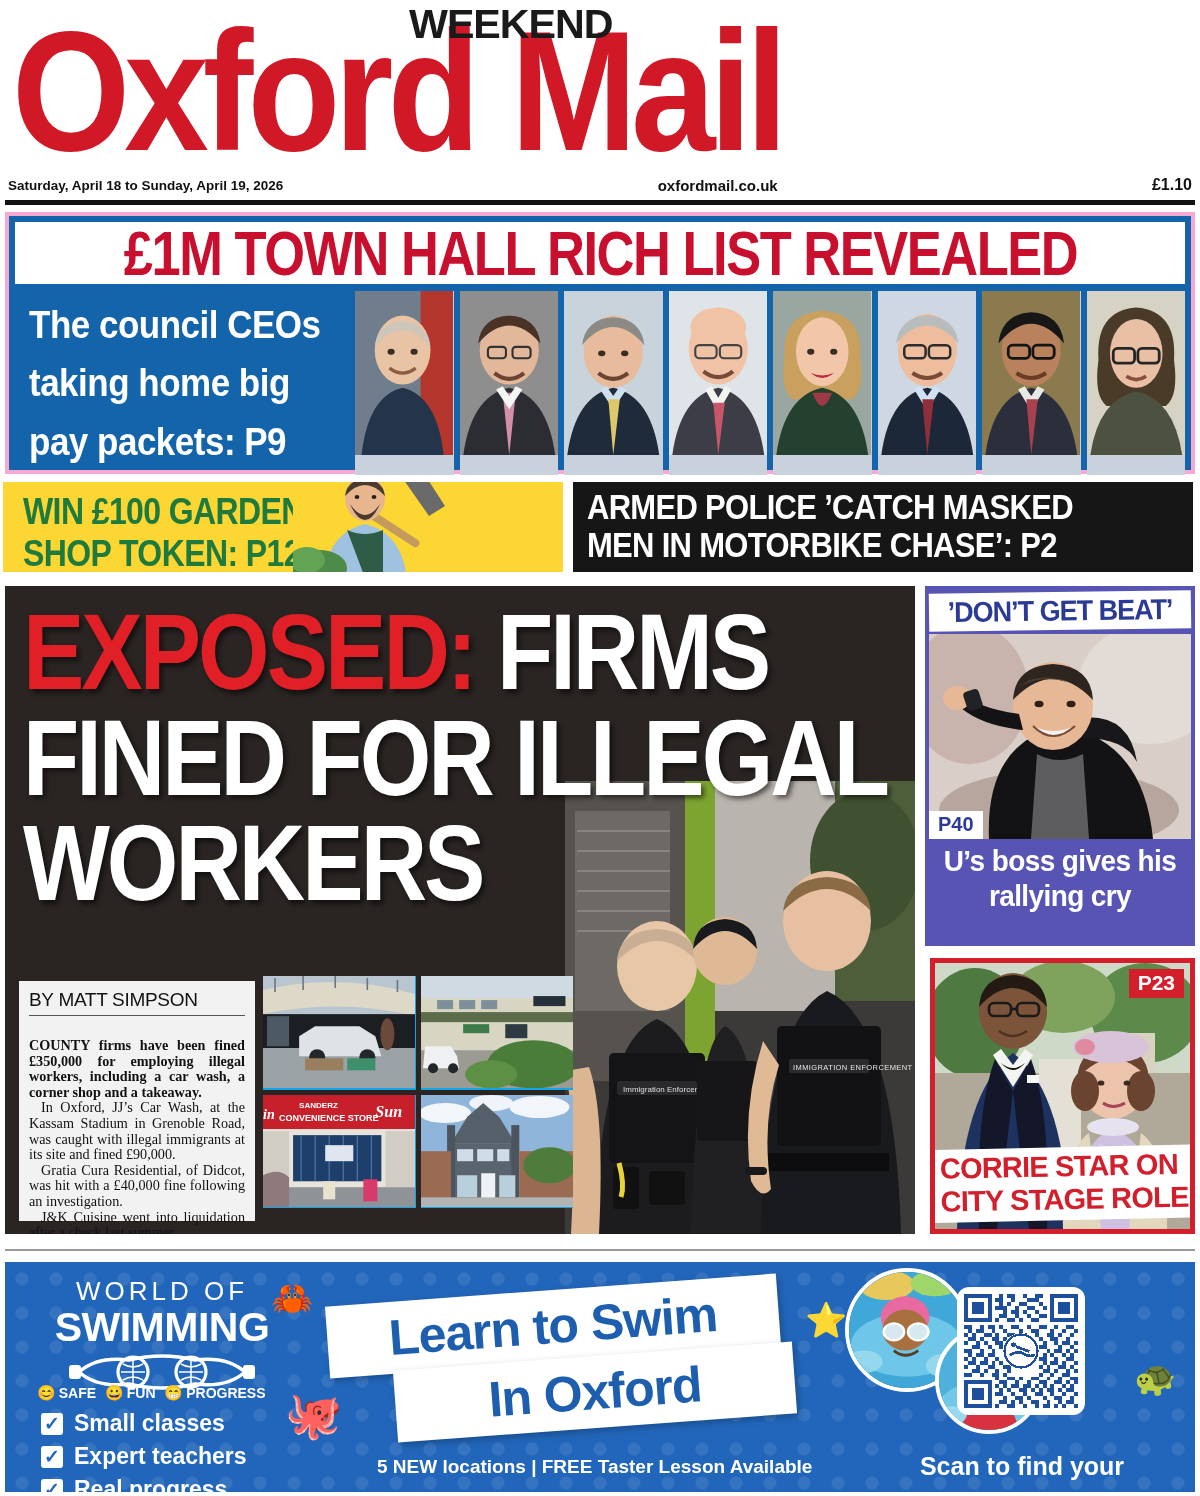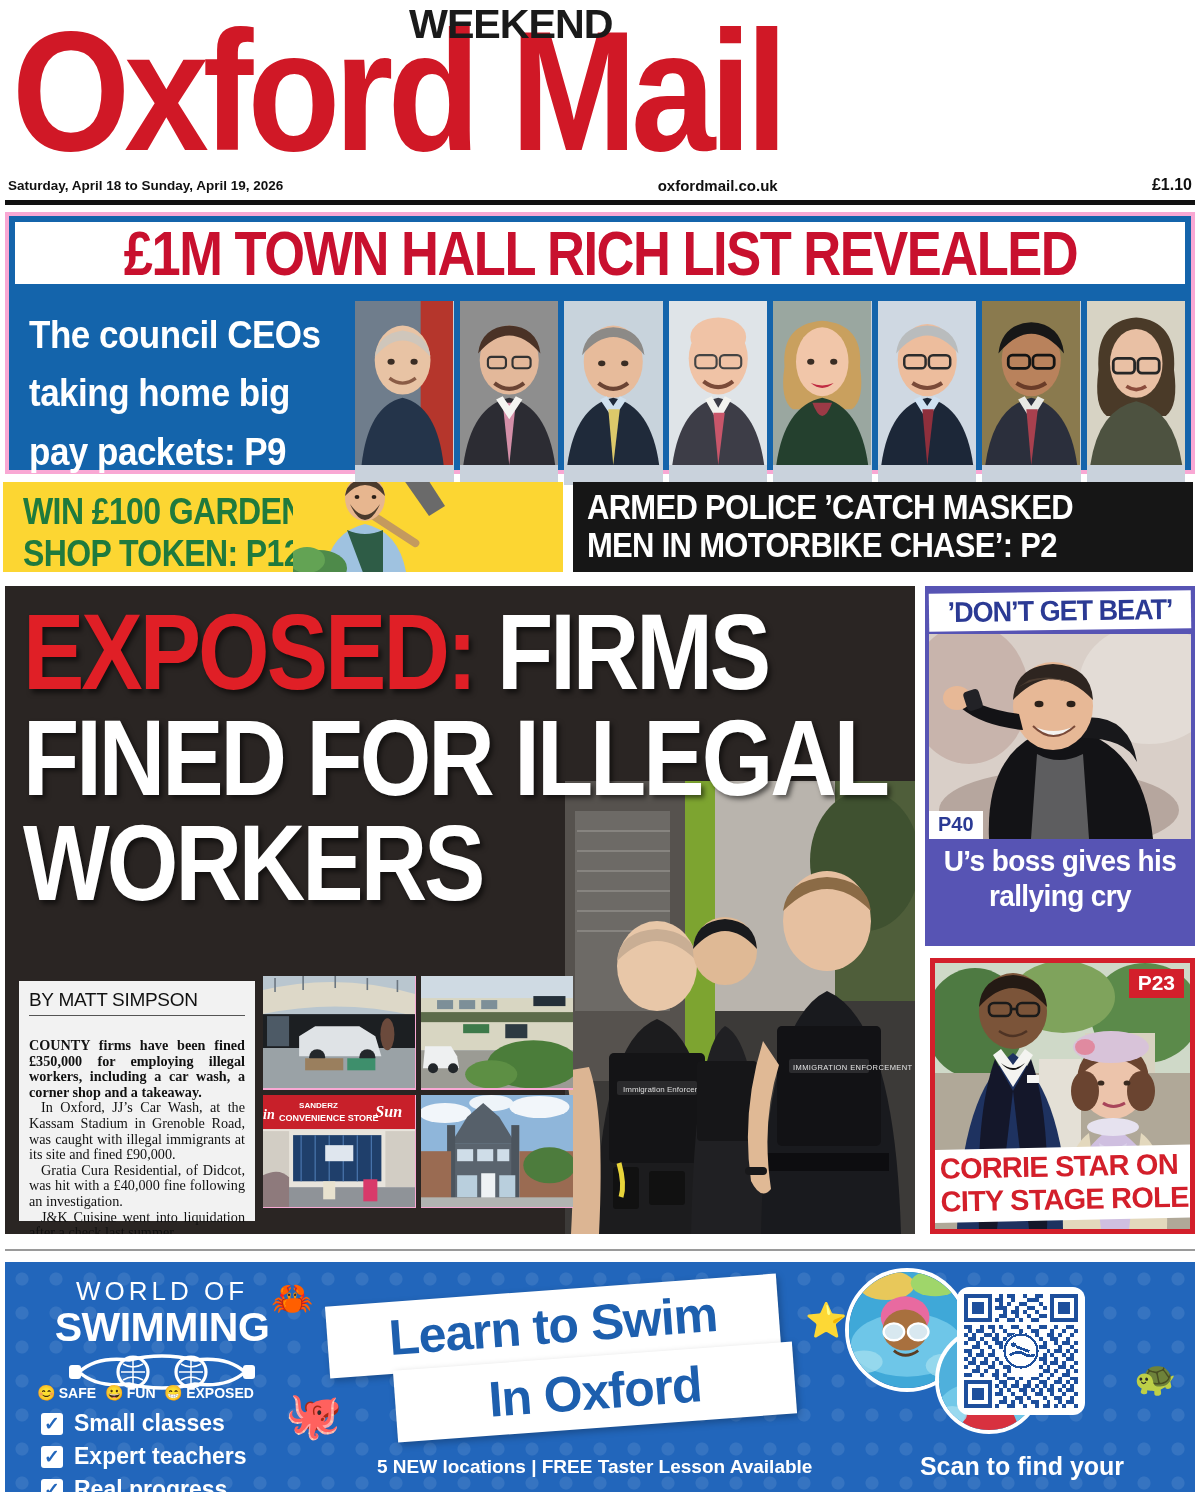--- a/index.html
+++ b/index.html
@@ -45,21 +45,21 @@
   }
   .richlist-headline-box {
     margin: 6px 6px 0 6px; background: #ffffff; height: 62px;
     display: flex; align-items: center; justify-content: center; padding: 0 6px;
   }
   .richlist-headline {
     font-weight: bold; font-size: 53px; color: #c8102e;
     letter-spacing: -1.5px; white-space: nowrap;
     transform: scaleY(1.18) scaleX(0.99);
   }
-  .richlist-body { display: flex; height: 184px; margin-top: 17px; padding: 0 6px; }
+  .richlist-body { display: flex; height: 184px; margin-top: 7px; padding: 0 6px; }
   .richlist-kicker {
     width: 340px; color: #fff; font-weight: bold; font-size: 35px;
     line-height: 52px; letter-spacing: -0.5px; padding-left: 14px;
     transform: scaleY(1.12); transform-origin: left top; padding-top: 4px;
   }
   .ceo-strip { flex: 1; display: flex; gap: 6px; }
   .ceo-photo {
     flex: 1; position: relative; overflow: hidden; background: #c9d2dc;
   }
   .face { position: absolute; inset: 0; }
@@ -117,21 +117,21 @@
     font-family: "Liberation Serif", serif; font-size: 14.2px; line-height: 15.6px;
     color: #111; text-align: justify;
   }
   .story-body p { text-indent: 12px; }
   .story-body p:first-child { text-indent: 0; font-weight: bold; }
   .photo-grid {
     position: absolute; left: 258px; top: 390px; width: 310px; height: 232px;
     display: grid; grid-template-columns: 1fr 1fr; grid-template-rows: 1fr 1fr;
     gap: 5px; z-index: 5;
   }
-  .grid-cell { position: relative; overflow: hidden; background: #f9a8d4; }
+  .grid-cell { position: relative; overflow: hidden; background: #0ea5e9; }
 
   
   .sport-panel {
     position: absolute; left: 925px; top: 586px; width: 270px; height: 360px;
     background: #5754b4; padding: 4px;
   }
   .sport-kicker-box {
     position: relative; background: #fff; height: 38px; margin: 2px 0 4px 0;
     display: flex; align-items: center; justify-content: center;
     transform: rotate(-0.8deg);
@@ -666,21 +666,21 @@
       <span class="tag-item">
         <span class="emoji">😊</span>
         <span>SAFE</span>
       </span>
       <span class="tag-item">
         <span class="emoji">😀</span>
         <span>FUN</span>
       </span>
       <span class="tag-item">
         <span class="emoji">😁</span>
-        <span>EXPOSED</span>
+        <span>PROGRESS</span>
       </span>
     </div>
 
     <div class="wos-checks">
       <div class="check-row">
         <span class="check-box">✓</span>
         <span>Small classes</span>
       </div>
       <div class="check-row">
         <span class="check-box">✓</span>

